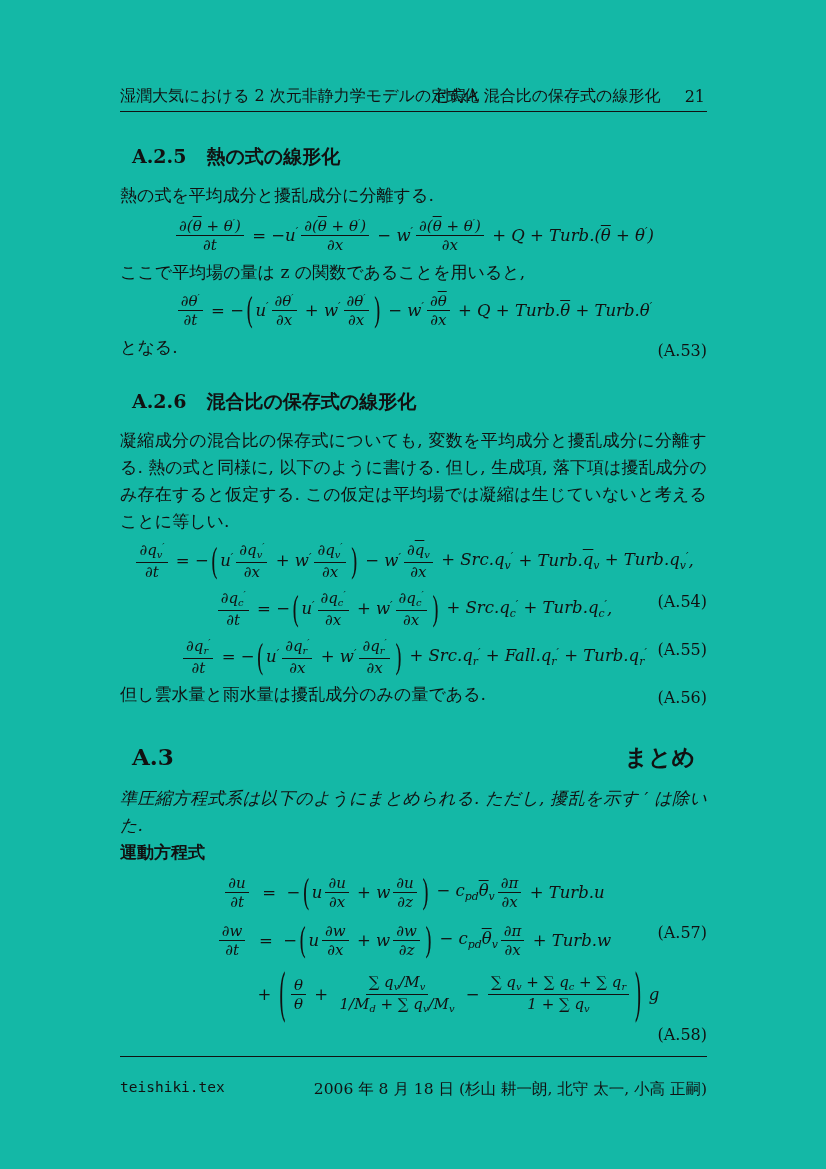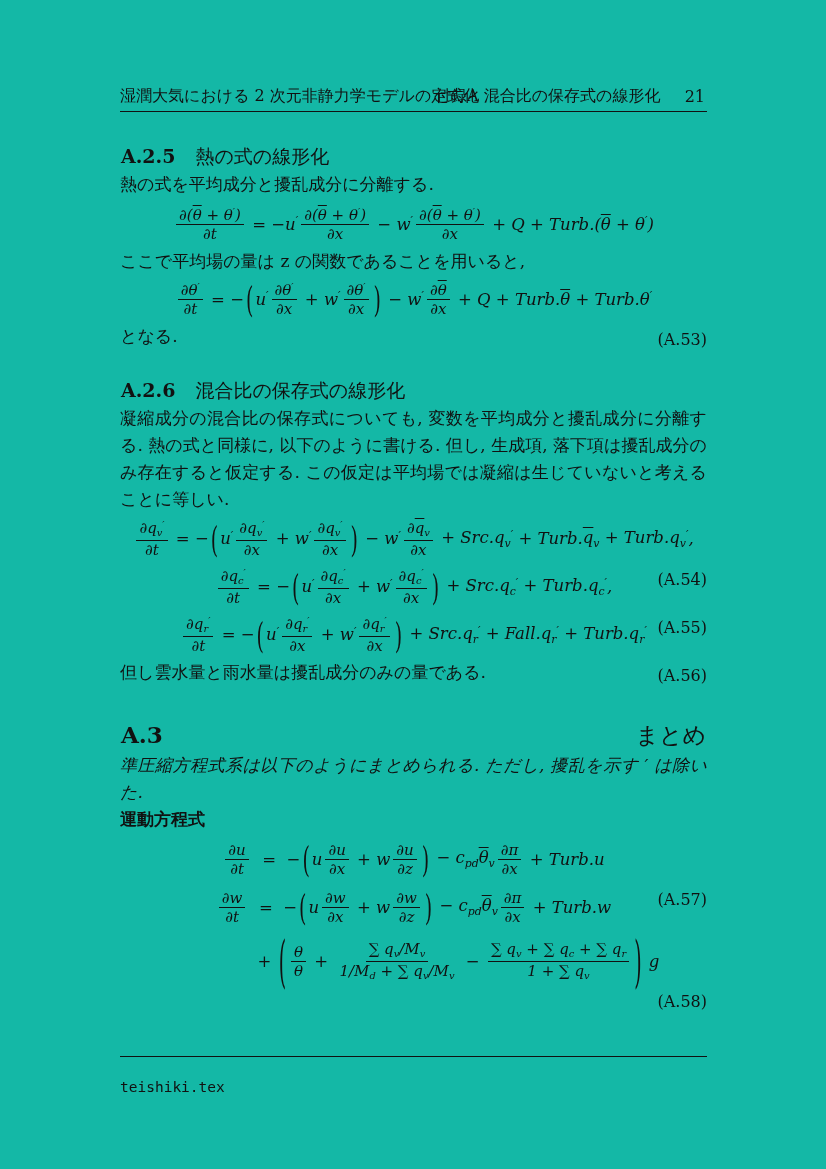--- a/index.html
+++ b/index.html
@@ -16,23 +16,23 @@
   
   .footer{position:absolute;left:120px;top:1056px;width:587px;
           border-top:1.4px solid #111;padding-top:22px;
           display:flex;justify-content:space-between;align-items:flex-start;}
   .footer .f-left{font-family:"DejaVu Sans Mono",monospace;font-size:14.5px;}
   .footer .f-right{font-size:15.5px;}
 
   
   .content{position:absolute;left:120px;top:128px;width:587px;}
 
-  h2,h3{margin:1px;display:flex;align-items:baseline;}
+  h2,h3{margin:12px;display:flex;align-items:baseline;}
   .sec-num{font-family:"DejaVu Serif",serif;font-weight:bold;}
-  .sec-title{font-family:"DejaVu Sans",sans-serif;font-weight:normal;margin-left:20px;}
+  .sec-title{font-family:"DejaVu Sans",sans-serif;font-weight:bold;margin-left:20px;}
   h3.sub{font-size:19px;margin-top:16px;}
   h2.big{font-size:23px;margin-top:34px;justify-content:space-between;}
 
   p.body{font-size:17px;line-height:27px;margin:0;text-align:justify;}
   .mt-p1{margin-top:26px;}
   .mt-p2{margin-top:2px;}
   .mt-p4{margin-top:26px;}
   .mt-p5{margin-top:2px;}
   .mt-p6{margin-top:32px;font-style:italic;}
   .para-label{font-family:Liberation Serif, serif;font-weight:bold;font-size:17px;
@@ -477,15 +477,16 @@
             <span class="mi"><span> g</span></span>
           </span>
           <span class="eqnum">(A.58)</span>
         </div>
       </div>
 
   </div>
 
   <div class="footer">
     <span class="f-left">teishiki.tex</span>
+    <span class="f-right">2006 年 8 月 18 日 (杉山 耕一朗, 北守 太一, 小高 正嗣)</span>
   </div>
 
 </div>
 
 </body></html>

